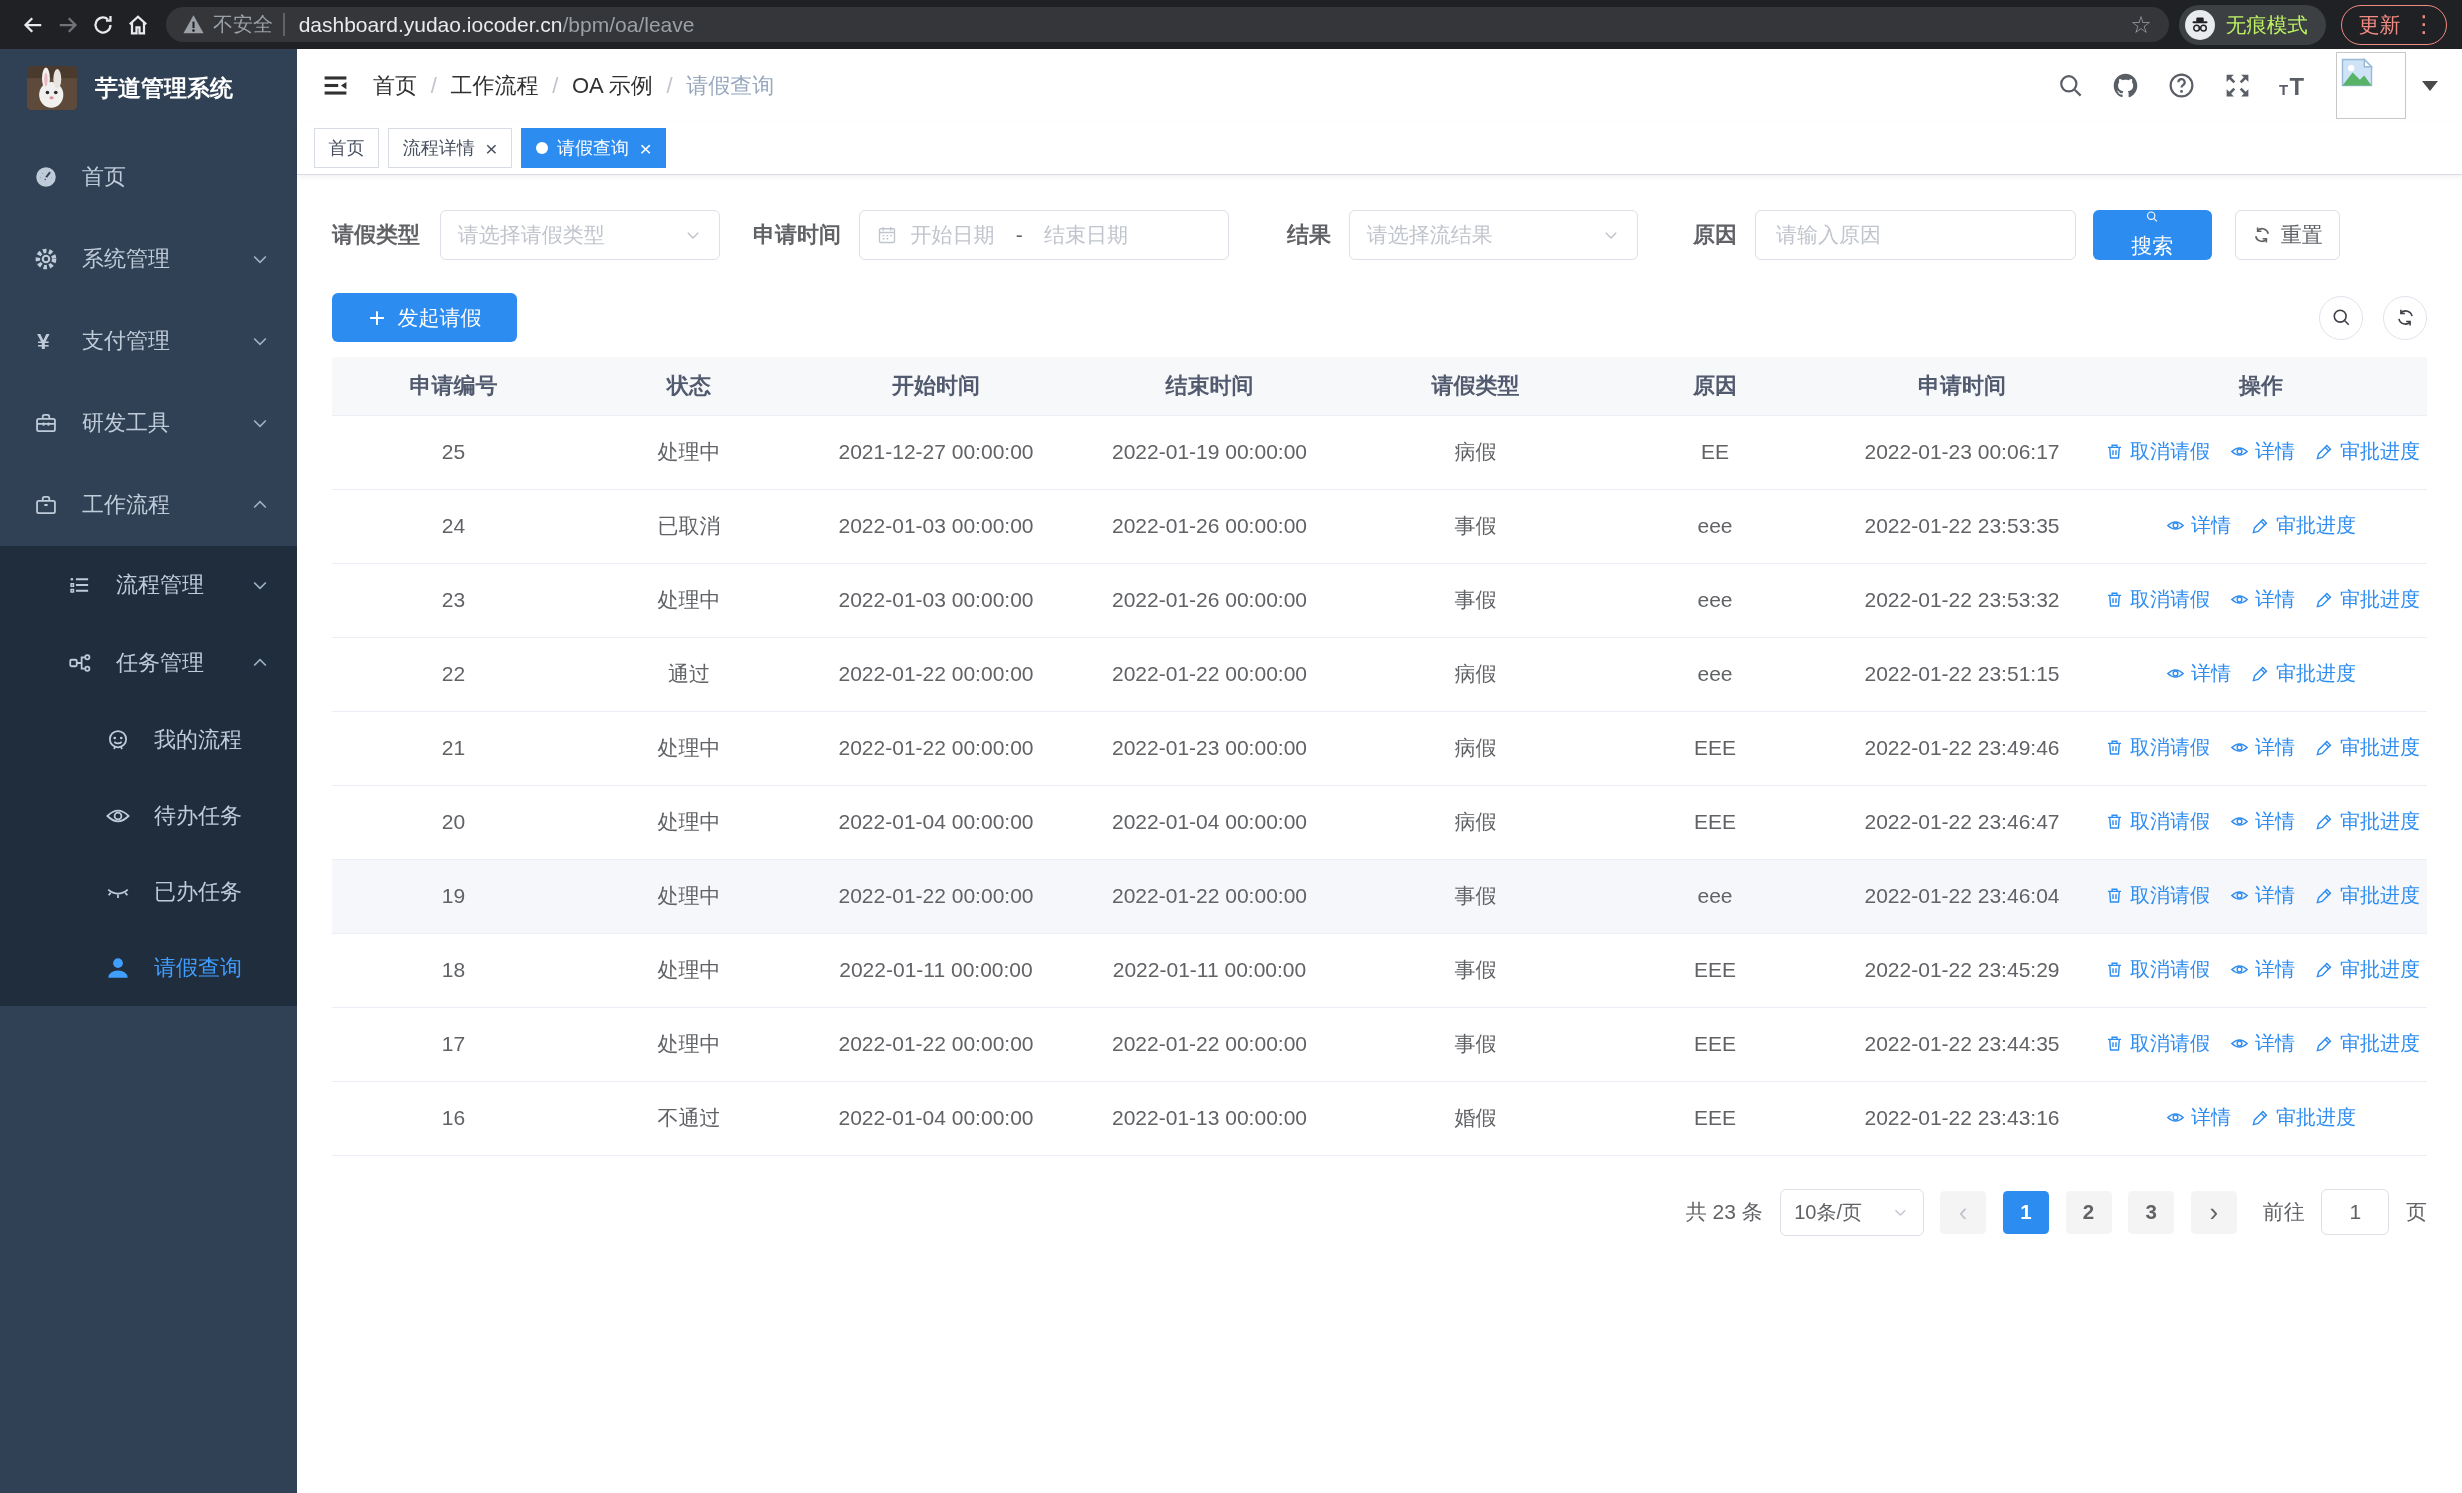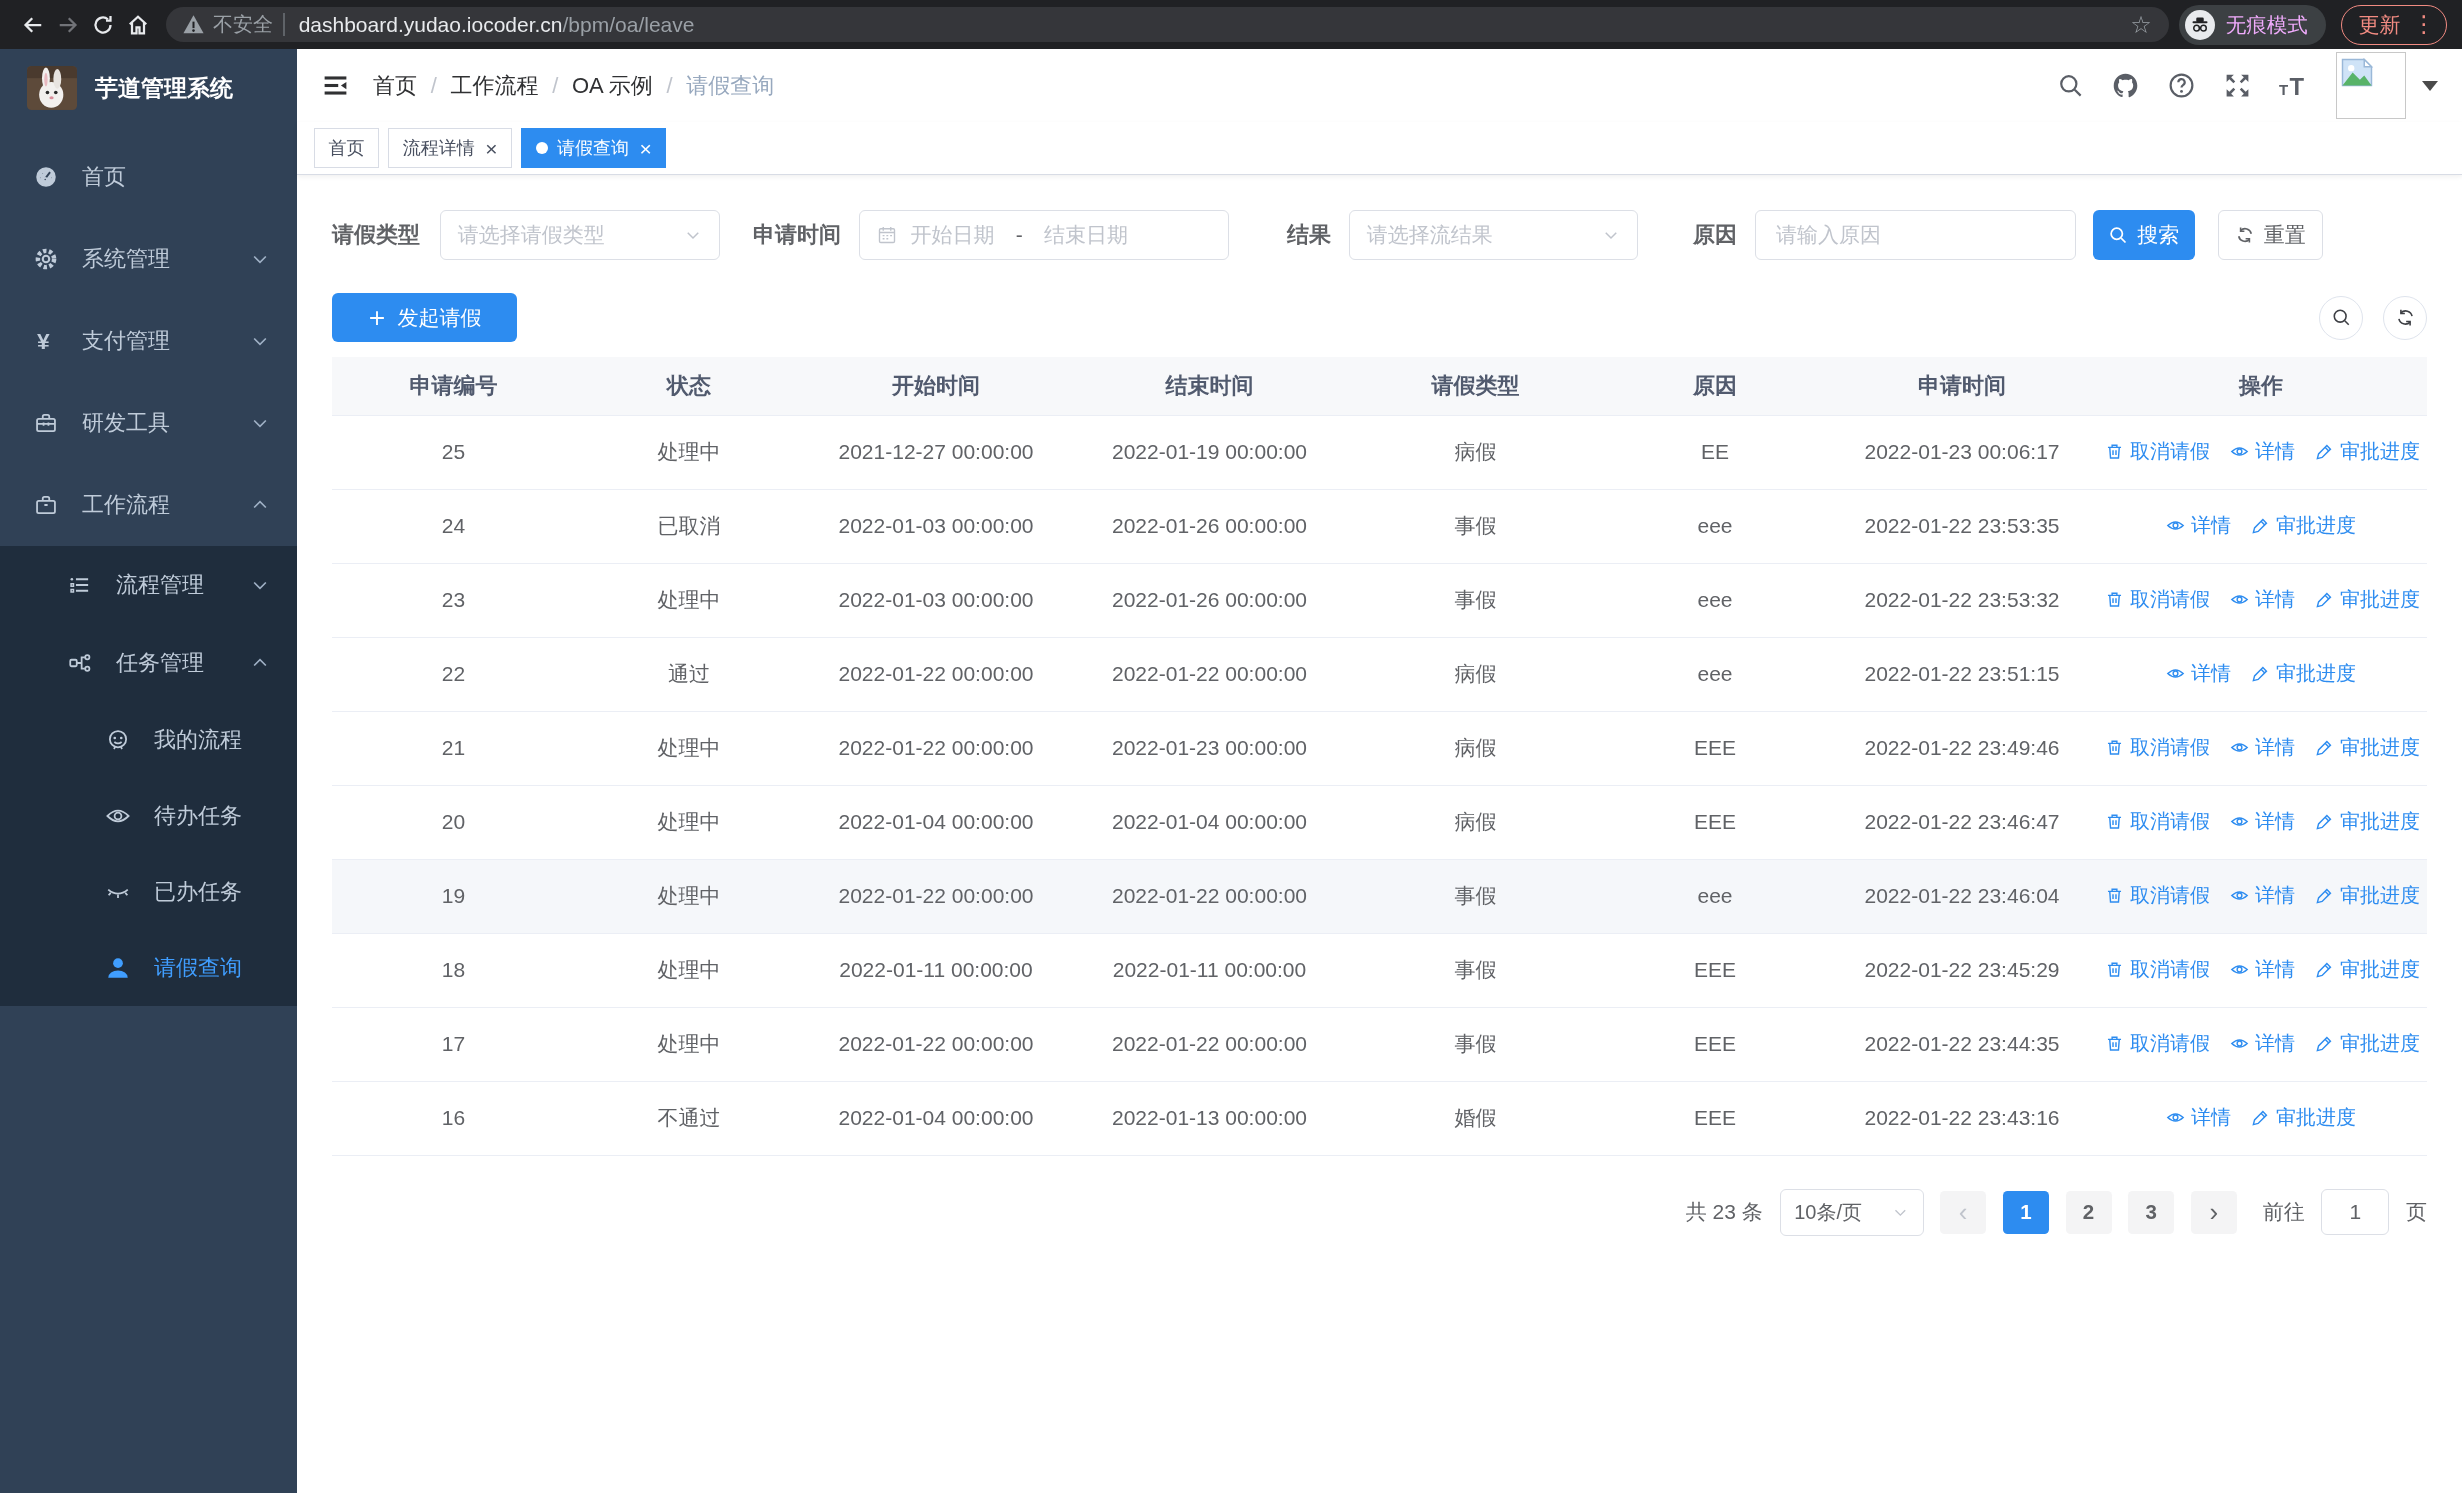--- a/index.html
+++ b/index.html
@@ -12,21 +12,21 @@
   .nav-btn.dim { color:#717378; }
   .url-pill { flex:1; height:35px; margin:0 10.6px; background:#35363a; border-radius:17.5px;
     display:flex; align-items:center; padding:0 16.7px; min-width:0; }
   .sec-label { color:#9aa0a6; font-size:20px; margin:0 10.6px 0 7.6px; }
   .url-div { width:1.5px; height:23px; background:#5f6368; margin-right:13.7px; }
   .url-host { color:#e8eaed; font-size:21px; white-space:nowrap; }
   .url-path { color:#9aa0a6; font-size:21px; white-space:nowrap; }
   .url-spacer { flex:1; }
   .star { color:#9aa0a6; font-size:24px; }
   .incog { height:40px; background:#3c4043; border-radius:20px; display:flex; align-items:center;
-    gap:10.6px; padding:0 18px 0 6px; color:#f0abfc; font-size:20.5px; flex:none; }
+    gap:10.6px; padding:0 18px 0 6px; color:#bef264; font-size:20.5px; flex:none; }
   .incog-circ { width:30px; height:30px; border-radius:50%; background:#e8eaed;
     display:flex; align-items:center; justify-content:center; color:#202124; }
   .update-pill { height:40px; border:1.5px solid #f28b82; border-radius:20px; margin-left:15px;
     display:flex; align-items:center; gap:12px; padding:0 10.6px 0 16.7px; color:#f28b82; font-size:21px; flex:none; }
   .update-dots { font-size:23px; letter-spacing:0; }
 
   
   .app { display:flex; height:1445px; }
   .sidebar { width:297px; flex:none; background:#304156; color:#bfcbd9; overflow:hidden; }
   .logo-row { height:78px; display:flex; align-items:center; gap:18px; padding-left:27px; }
@@ -441,21 +441,21 @@
           <span class="sel-caret">
             <svg width="18" height="18" viewBox="0 0 24 24" fill="none" stroke="currentColor" stroke-width="2">
                 <path d="M5 9 l7 7 7-7"></path>
               </svg>
           </span>
         </div>
         <span class="f-label" style="margin:0 18px 0 55px;">原因</span>
         <div class="ctrl" style="width:321px;padding-left:20px;">
           <span class="grow">请输入原因</span>
         </div>
-        <button class="btn btn-primary" style="width:102px; margin-left:16.7px;">
+        <button class="btn btn-primary" style="width:119px; margin-left:16.7px;flex-direction:column;">
           <svg width="20" height="20" viewBox="0 0 32 32" fill="none" stroke="#fff" stroke-width="2.8">
               <circle cx="14" cy="14" r="9"></circle>
               <path d="M21 21 L28 28"></path>
             </svg>
           <span>搜索</span>
         </button>
         <button class="btn btn-plain" style="width:105px; margin-left:23px;">
           <svg width="20" height="20" viewBox="0 0 32 32" fill="none" stroke="#606266" stroke-width="2.6">
               <path d="M26 14 a10 10 0 0 0 -17-5 M6 18 a10 10 0 0 0 17 5"></path>
               <path d="M9 4 v6 h6 M23 28 v-6 h-6"></path>

